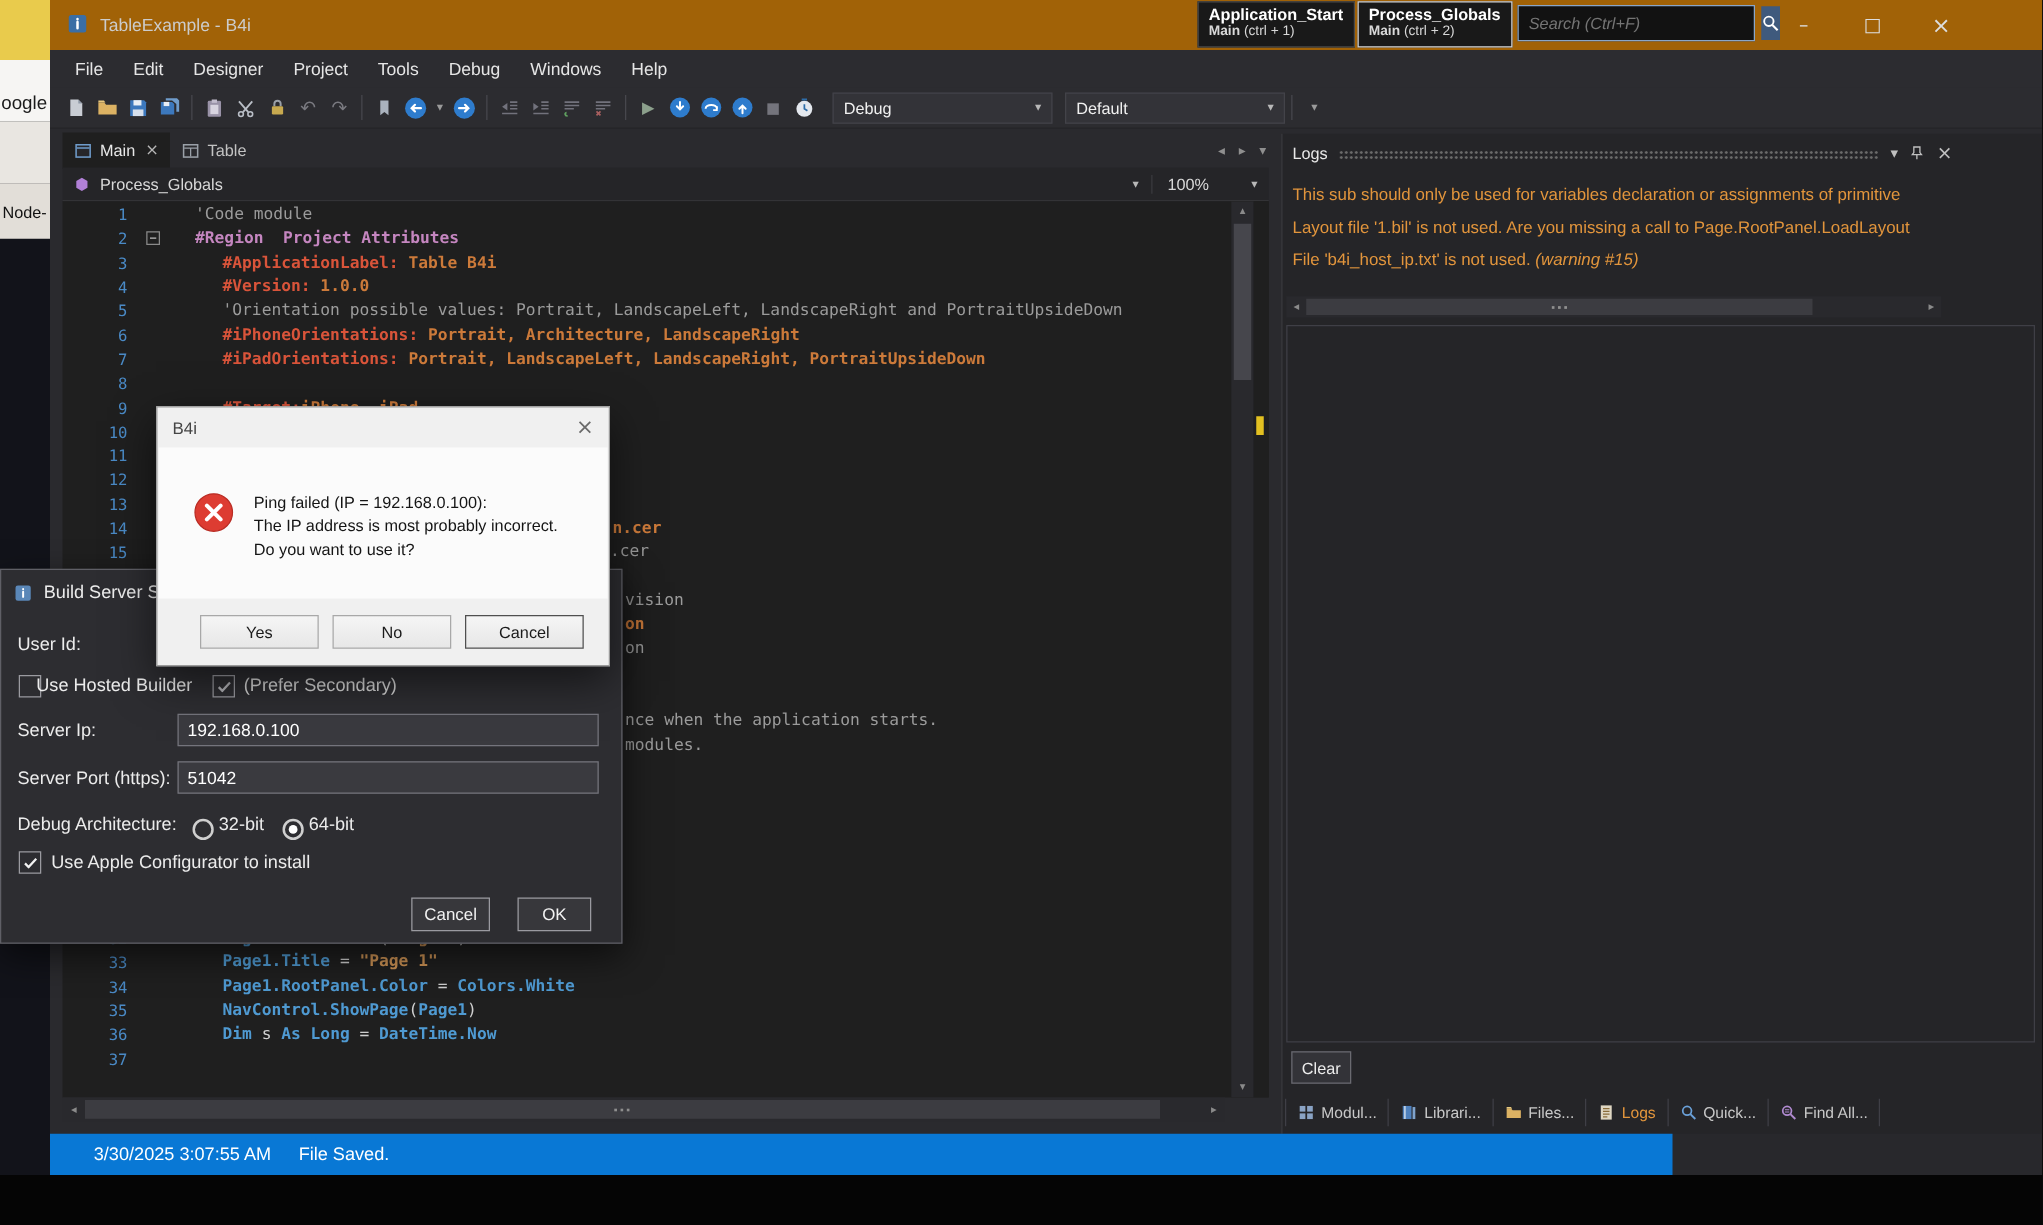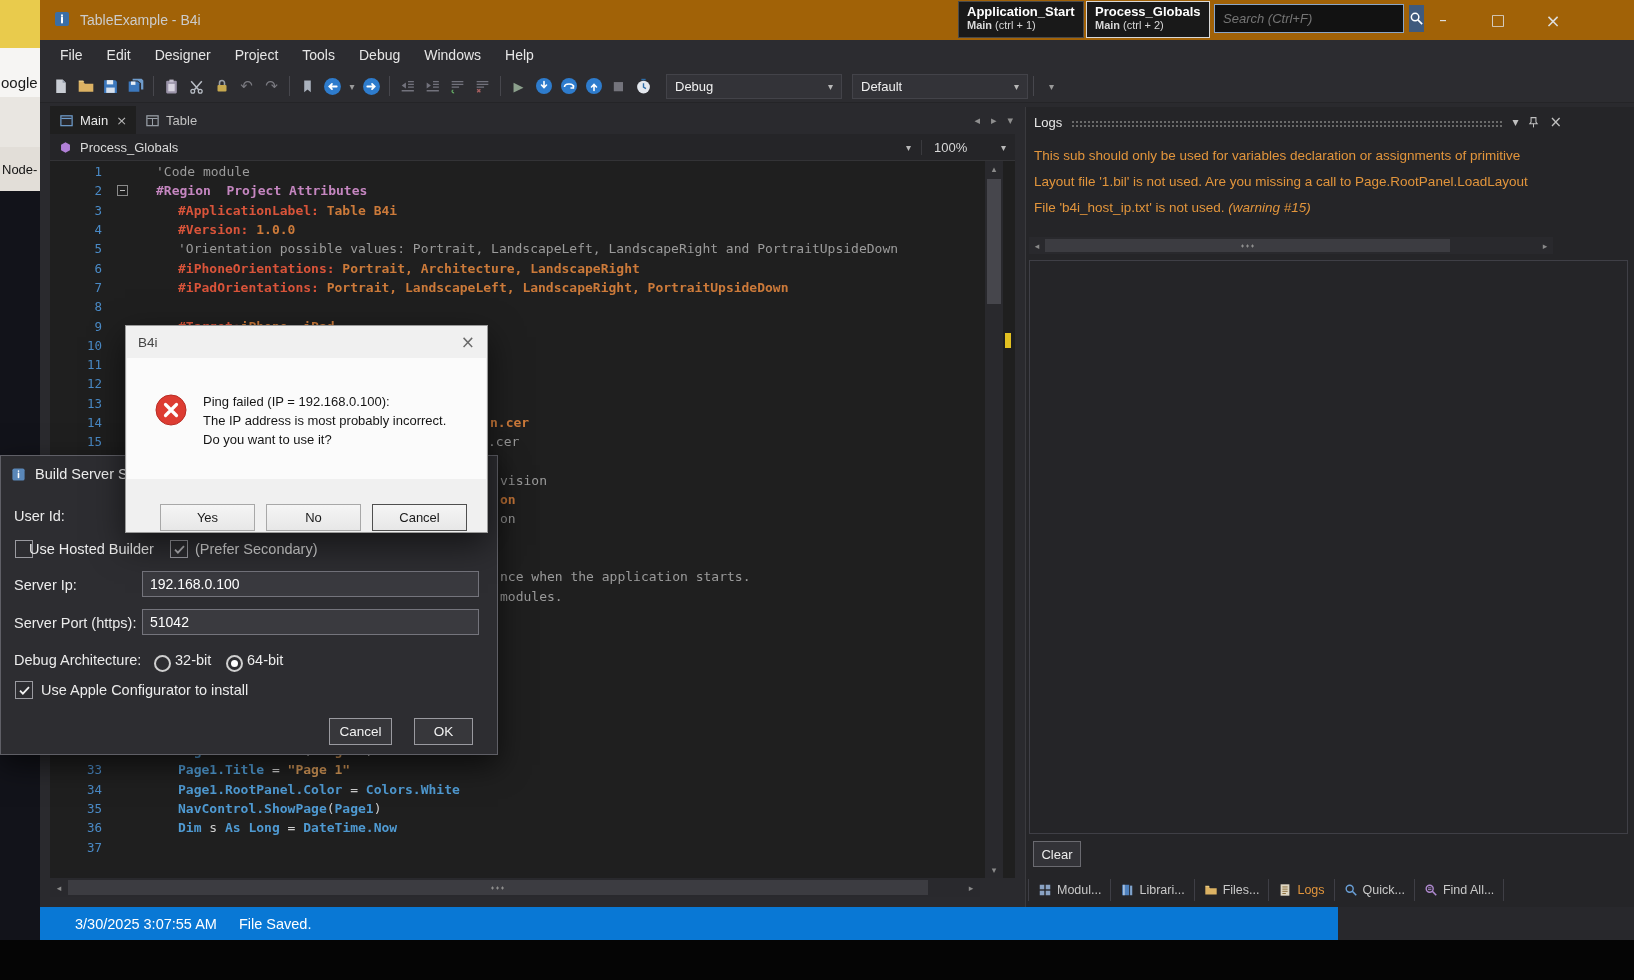--- a/index.html
+++ b/index.html
@@ -123,21 +123,21 @@
   .radio.sel::after{content:"";position:absolute;left:3px;top:3px;width:7px;height:7px;border-radius:50%;background:#fff;}
   .dinput{position:absolute;background:#3a3a3f;border:1px solid #74747c;color:#fff;font-size:14px;padding:0 7px;height:26px;box-sizing:border-box;font-family:"Liberation Sans",sans-serif;outline:none;}
   .dbtn{position:absolute;height:27px;background:#37373b;border:1px solid #9a9aa0;color:#f2f2f2;font-size:13.5px;font-family:"Liberation Sans",sans-serif;cursor:pointer;}
 
   .b4idlg{position:absolute;left:125px;top:325px;width:363px;height:208px;background:#f0f0f0;border:1px solid #9a9a9a;box-sizing:border-box;z-index:50;box-shadow:0 12px 32px rgba(0,0,0,.55);}
   .ed-title{height:32px;display:flex;align-items:center;padding:0 12px;font-size:13.5px;color:#454545;}
   .ed-close{margin-left:auto;color:#6a6a6a;font-size:17px;cursor:pointer;}
   .ed-content{position:absolute;left:1px;right:1px;top:32px;bottom:53px;background:#fbfbfb;}
   .ed-icon{position:absolute;left:28px;top:36px;}
   .ed-text{position:absolute;left:76px;top:34px;font-size:13px;color:#151515;line-height:19px;}
-  .ed-btnbar{position:absolute;left:1px;right:1px;bottom:1px;height:52px;background:#f0f0f0;display:flex;align-items:flex-end;padding-left:33px;gap:11px;}
+  .ed-btnbar{position:absolute;left:1px;right:1px;bottom:1px;height:52px;background:#f0f0f0;display:flex;align-items:center;padding-left:33px;gap:11px;}
   .lbtn{width:95px;height:27px;background:linear-gradient(#f5f5f5,#e7e7e7);border:1px solid #a8a8a8;font-size:13px;color:#1a1a1a;font-family:"Liberation Sans",sans-serif;cursor:pointer;}
   .lbtn.default{border:1px solid #4f4f4f;}
 </style>
 </head>
 <body>
 
 <div class="page">
 
   <div class="lstrip">
     <div class="ls-yellow"></div>

